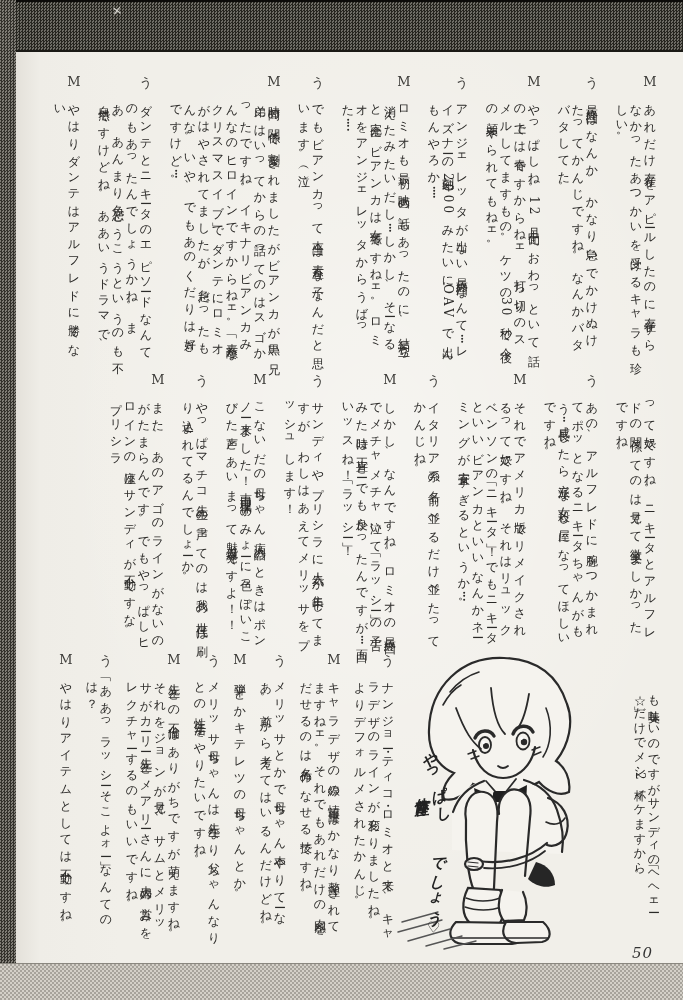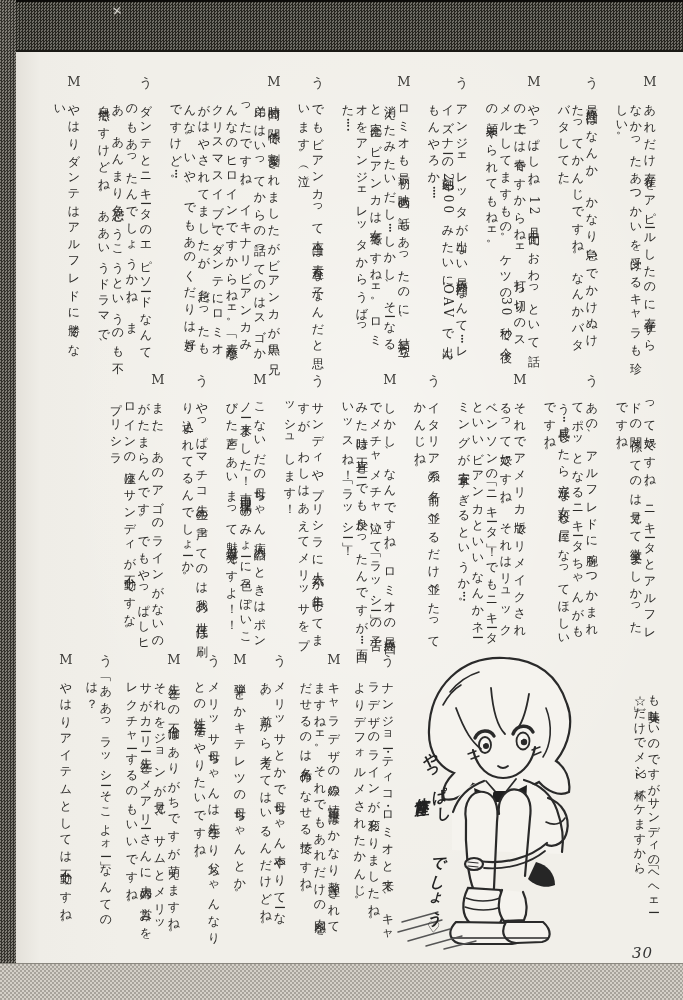--- a/index.html
+++ b/index.html
@@ -265,14 +265,14 @@
         <path d="M12,291 L54,279"></path>
         <path d="M30,296 L66,286"></path>
         <path d="M48,299 L80,291"></path>
       </g>
     </svg>
     <span class="caption-line cap0">やっぱし</span>
     <span class="caption-line cap1">体育座り</span>
     <span class="caption-line cap2">でしょう♡</span>
   </div>
 
-  <div class="page-number">30</div>
+  <div class="page-number">50</div>
 </div>
 
 </body></html>

